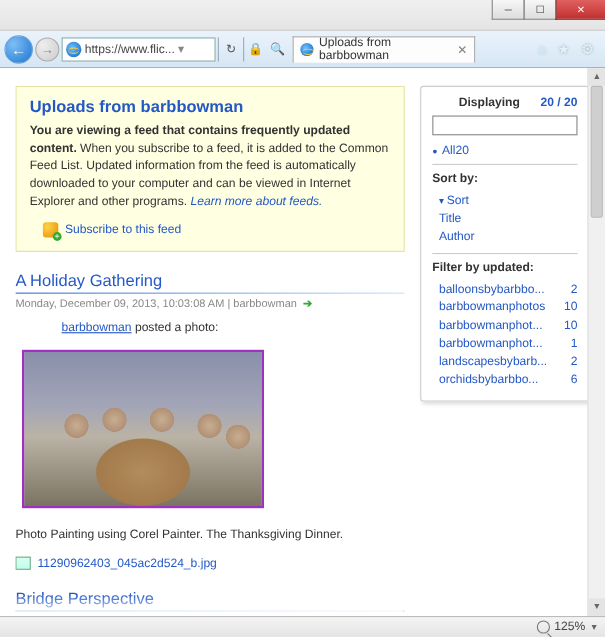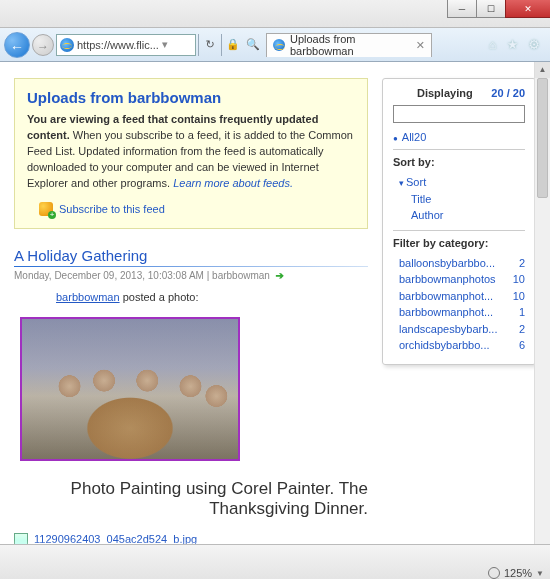--- a/index.html
+++ b/index.html
@@ -44,42 +44,42 @@
   .photo { margin: 14px 0 18px 6px; width: 220px; height: 144px; border: 2px solid #a030c0; background:
      linear-gradient(rgba(40,30,20,0.15),rgba(40,30,20,0.15)),
      radial-gradient(ellipse 70px 50px at 50% 78%, #caa06a 0%, #b88a55 60%, rgba(0,0,0,0) 62%),
      radial-gradient(circle 18px at 22% 48%, #e4c7a8 0%, #c9a586 60%, rgba(0,0,0,0) 62%),
      radial-gradient(circle 18px at 38% 44%, #e4c7a8 0%, #c9a586 60%, rgba(0,0,0,0) 62%),
      radial-gradient(circle 18px at 58% 44%, #e4c7a8 0%, #c9a586 60%, rgba(0,0,0,0) 62%),
      radial-gradient(circle 18px at 78% 48%, #e4c7a8 0%, #c9a586 60%, rgba(0,0,0,0) 62%),
      radial-gradient(circle 18px at 90% 55%, #e4c7a8 0%, #c9a586 60%, rgba(0,0,0,0) 62%),
      linear-gradient(180deg, #9aa3c5 0%, #b8bdd4 35%, #d4cdbf 55%, #8a8270 100%);
   }
-  .caption { font-size: 17px; color: #333; margin: 4px 0 14px 0; text-align: right; }
+  .caption { font-size: 11px; color: #333; margin: 4px 0 14px 0; }
   .attach { display: flex; align-items: center; gap: 6px; font-size: 11px; color: #2358c5; margin-bottom: 18px; }
   .attach .ico { width: 14px; height: 12px; border: 1px solid #6a8; background: linear-gradient(#dfe,#bfe); }
   .sidebar { width: 154px; border: 1px solid #ccc; border-radius: 3px; box-shadow: 2px 2px 4px rgba(0,0,0,0.15); padding: 8px 10px 10px 10px; font-size: 11px; color: #333; align-self: flex-start; }
   .srow { display: flex; justify-content: space-between; font-weight: 700; margin-bottom: 6px; padding-left: 24px; }
   .srow .count { color: #2358c5; }
   .sinput { width: 100%; height: 18px; border: 1px solid #888; margin-bottom: 8px; padding: 0 3px; font-size: 11px; }
   .filterline { display: flex; justify-content: flex-start; align-items: center; color: #2358c5; margin-bottom: 6px; }
   .filterline .dot { color: #2358c5; font-size: 8px; margin-right: 4px; }
   .shr { height: 1px; background: #ccc; margin: 4px 0 6px 0; }
   .shead { font-weight: 700; margin-bottom: 6px; }
   .sortlist { margin-left: 6px; margin-bottom: 6px; }
   .sortlist div { color: #2358c5; line-height: 1.5; }
   .sortlist .sel::before { content: "▾ "; color: #2358c5; font-size: 9px; }
-  .sortlist .ns { margin-left: 12px; }
+  .sortlist .ns { margin-left: 0; }
   .catlist { margin-left: 6px; }
   .catrow { display: flex; justify-content: space-between; color: #2358c5; line-height: 1.5; }
   .catrow .nm { max-width: 108px; overflow: hidden; white-space: nowrap; }
   .vscroll { position: absolute; top: 62px; bottom: 19px; right: 0; width: 16px; background: #f0f0f0; border-left: 1px solid #ddd; }
   .vscroll .up, .vscroll .down { height: 16px; background: #e4e4e4; text-align: center; font-size: 8px; color: #666; line-height: 16px; }
   .vscroll .thumb { position: absolute; top: 16px; left: 2px; right: 2px; height: 120px; background: #cfcfcf; border: 1px solid #bbb; border-radius: 2px; }
-  .status { position: absolute; bottom: 0; left: 0; right: 0; height: 35px; background: linear-gradient(#f4f4f4,#e4e4e4); border-top: 1px solid #bbb; display: flex; align-items: flex-end; justify-content: flex-end; padding: 0 6px; font-size: 11px; color: #444; gap: 6px; }
+  .status { position: absolute; bottom: 0; left: 0; right: 0; height: 19px; background: linear-gradient(#f4f4f4,#e4e4e4); border-top: 1px solid #bbb; display: flex; align-items: center; justify-content: flex-end; padding: 0 6px; font-size: 11px; color: #444; gap: 6px; }
   .zoom { display: flex; align-items: center; gap: 4px; }
   .zico { width: 12px; height: 12px; border: 1px solid #777; border-radius: 50%; position: relative; }
   .zico::after { content:""; position:absolute; right:-3px; bottom:-3px; width:5px; height:1px; background:#777; transform:rotate(45deg); }
   .fade { position:absolute; left:14px; right:184px; bottom:19px; height:20px; background:linear-gradient(rgba(255,255,255,0),#fff); pointer-events:none; }
 </style>
 </head>
 <body>
 
 <div class="titlebar">
   <div class="winbtn winmin">─</div>
@@ -161,21 +161,21 @@
       <span>20</span>
     </div>
     <div class="shr"></div>
     <div class="shead">Sort by:</div>
     <div class="sortlist">
       <div class="sel">Sort</div>
       <div class="ns">Title</div>
       <div class="ns">Author</div>
     </div>
     <div class="shr"></div>
-    <div class="shead">Filter by category:</div>
+    <div class="shead">Filter by updated:</div>
     <div class="catlist">
       <div class="catrow">
           <span class="nm">balloonsbybarbbo...</span>
           <span>2</span>
         </div>
       <div class="catrow">
           <span class="nm">barbbowmanphotos</span>
           <span>10</span>
         </div>
       <div class="catrow">

